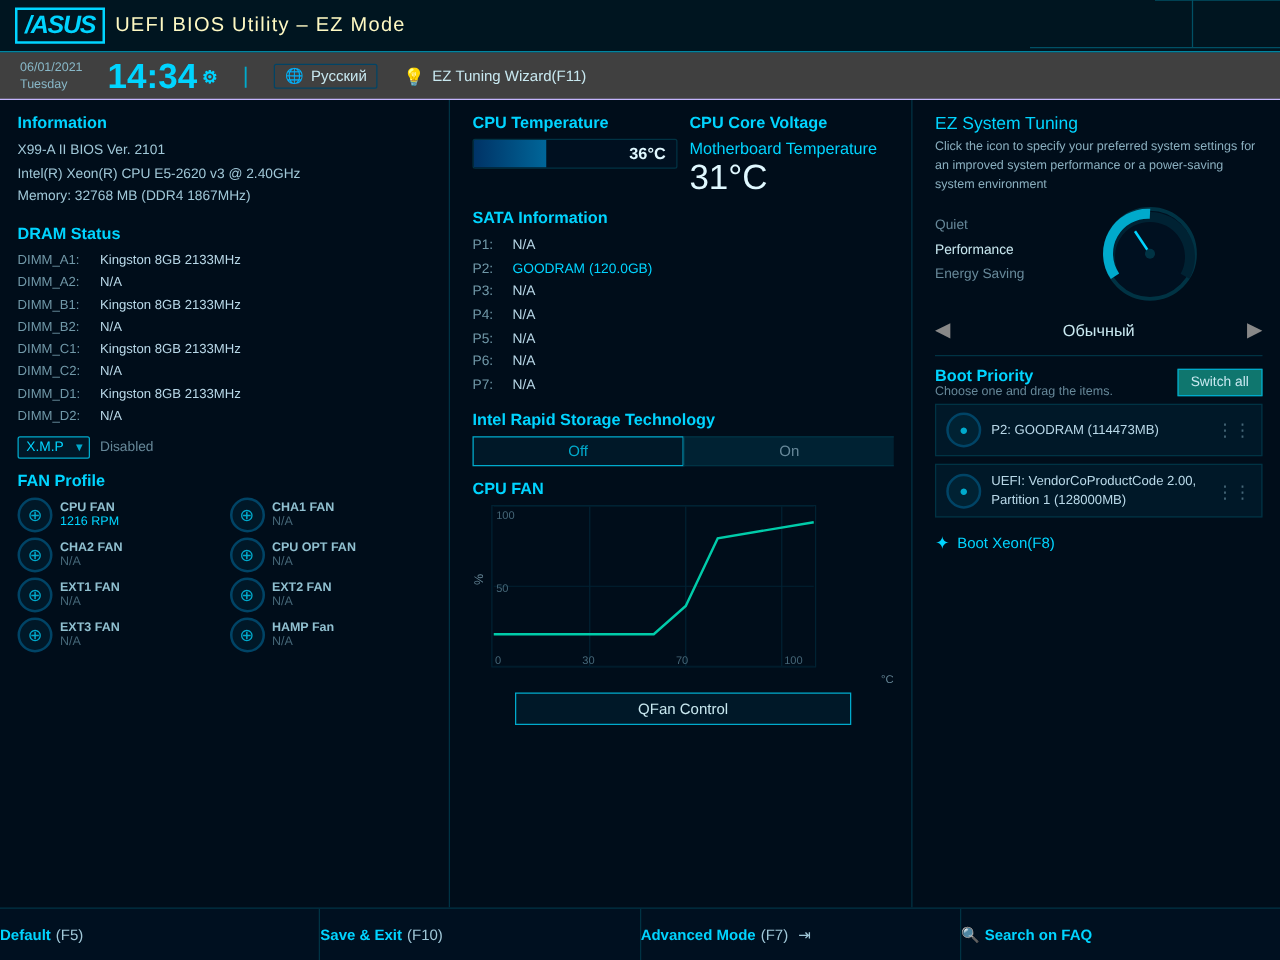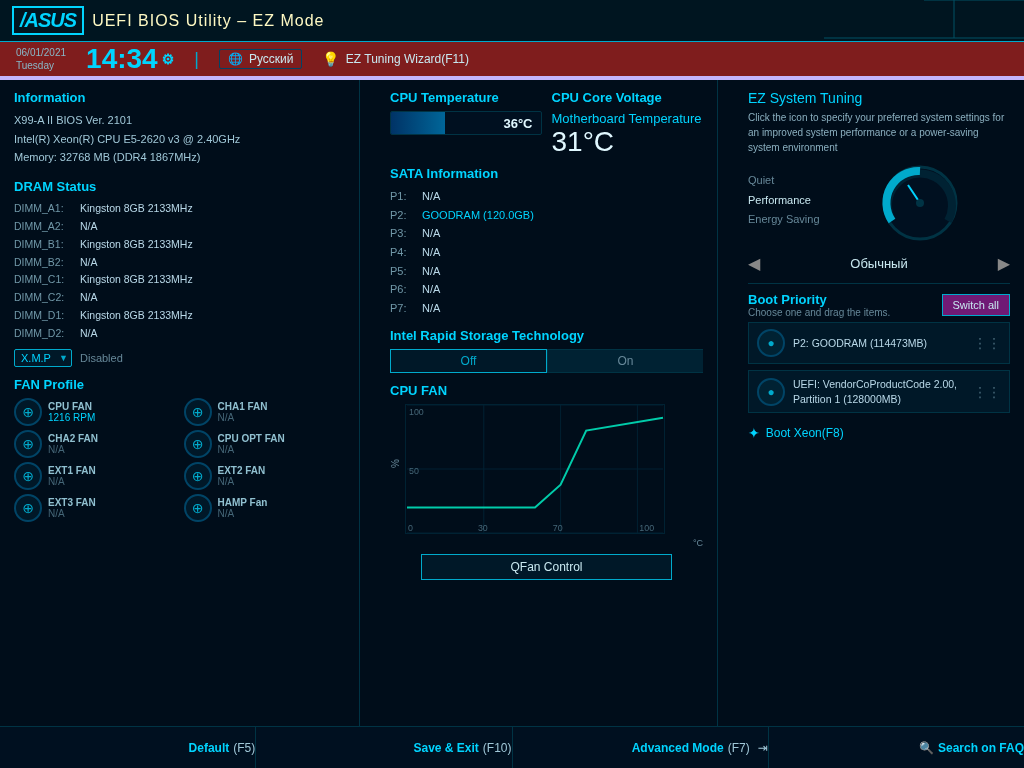--- a/index.html
+++ b/index.html
@@ -36,22 +36,22 @@
     .header-title {
       color: #fef9c3;
       font-size: 16px;
       font-weight: 300;
       letter-spacing: 1px;
     }
     .header-spacer { flex: 1; }
 
     
     .subheader {
-      background: #7f1d1d;
-      border-bottom: 4px solid #c4b5fd;
+      background: #404040;
+      border-bottom: 1px solid #c4b5fd;
       display: flex;
       align-items: center;
       height: 38px;
       padding: 0 16px;
       gap: 20px;
     }
     .datetime { color: #00d4ff; font-size: 11px; line-height: 1.3; }
     .datetime .date { font-size: 10px; color: #88b8c8; }
     .gear-icon { color: #00d4ff; font-size: 14px; cursor: pointer; }
     .subheader-divider { color: #00aacc; font-size: 18px; }
@@ -68,21 +68,21 @@
       color: #c8e8f0; font-size: 12px;
       cursor: pointer;
     }
     .ez-icon { color: #ffdd44; font-size: 14px; }
 
     
     .main {
       display: grid;
       grid-template-columns: 360px 1fr 290px;
       height: calc(768px - 42px - 38px - 42px);
-      gap: 16px;
+      gap: 4px;
     }
 
     
     .panel {
       border-right: 1px solid #003344;
       padding: 10px 14px;
       overflow: hidden;
     }
 
     .section-title {
@@ -222,21 +222,21 @@
     .gauge-arrow { color: #888; font-size: 16px; cursor: pointer; }
     .gauge-label { color: #c8e8f0; font-size: 13px; flex: 1; text-align: center; }
 
     .divider { border-top: 1px solid #003344; margin: 8px 0; }
 
     .boot-priority-section { }
     .boot-header { display: flex; align-items: center; justify-content: space-between; margin-bottom: 4px; }
     .boot-title { color: #00d4ff; font-size: 13px; font-weight: 600; }
     .boot-subtitle { color: #668899; font-size: 10px; }
     .switch-all-btn {
-      background: #701a75;
+      background: #0f766e;
       border: 1px solid #00aacc;
       color: #c8e8f0;
       font-size: 11px;
       padding: 4px 10px;
       cursor: pointer;
     }
 
     .boot-item {
       display: flex; align-items: center; gap: 8px;
       background: #001828;
@@ -270,27 +270,26 @@
       position: absolute;
       bottom: 0; left: 0; right: 0;
       height: 42px;
       background: #001020;
       border-top: 1px solid #003344;
       display: flex;
       align-items: stretch;
     }
     .footer-btn {
       flex: 1;
-      display: flex; align-items: center; justify-content: flex-end;
+      display: flex; align-items: center; justify-content: flex-start;
       color: #a0c8d8;
       font-size: 12px;
       border-right: 1px solid #003344;
       cursor: pointer;
       gap: 4px;
-      padding-left: 28px;
     }
     .footer-btn:last-child { border-right: none; }
     .footer-key { color: #00d4ff; font-weight: 600; }
   </style>
 </head>
 <body>
 
 <div class="header">
   <div class="asus-logo">/ASUS</div>
   <div class="header-title">UEFI BIOS Utility – EZ Mode</div>

